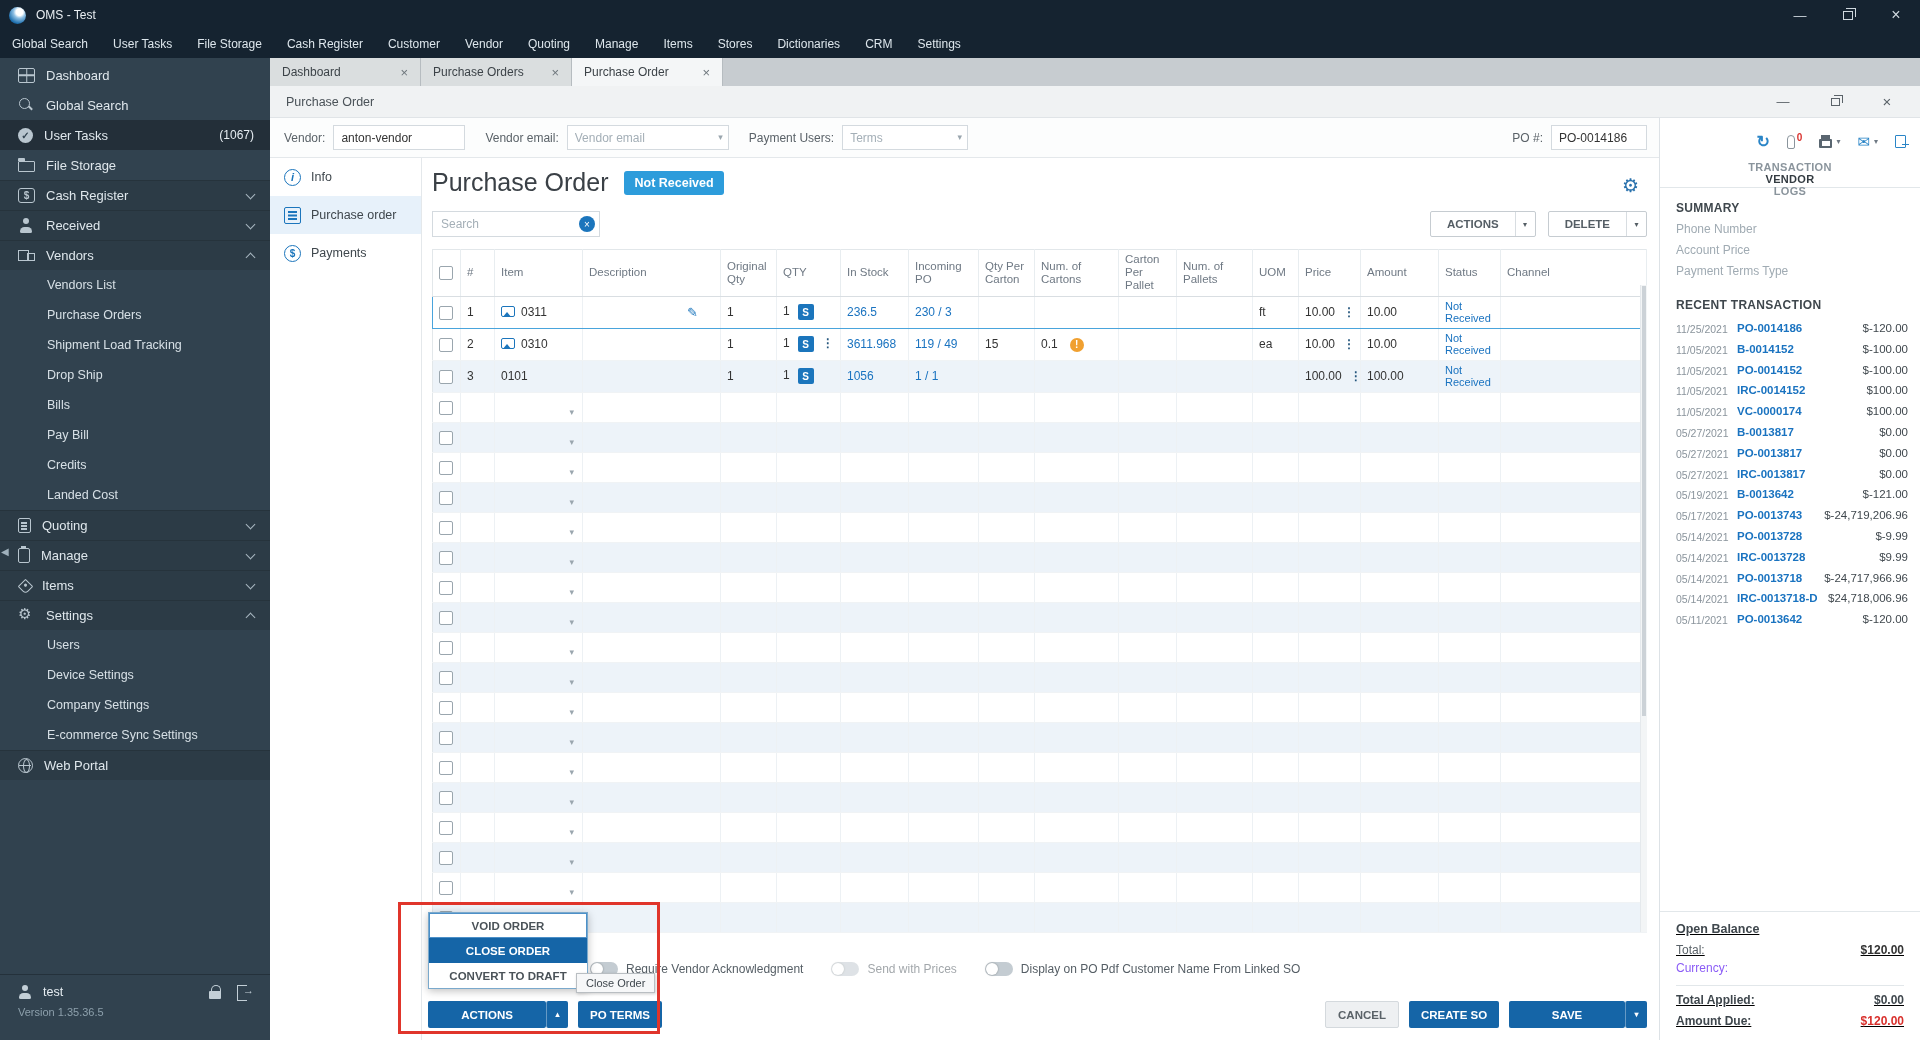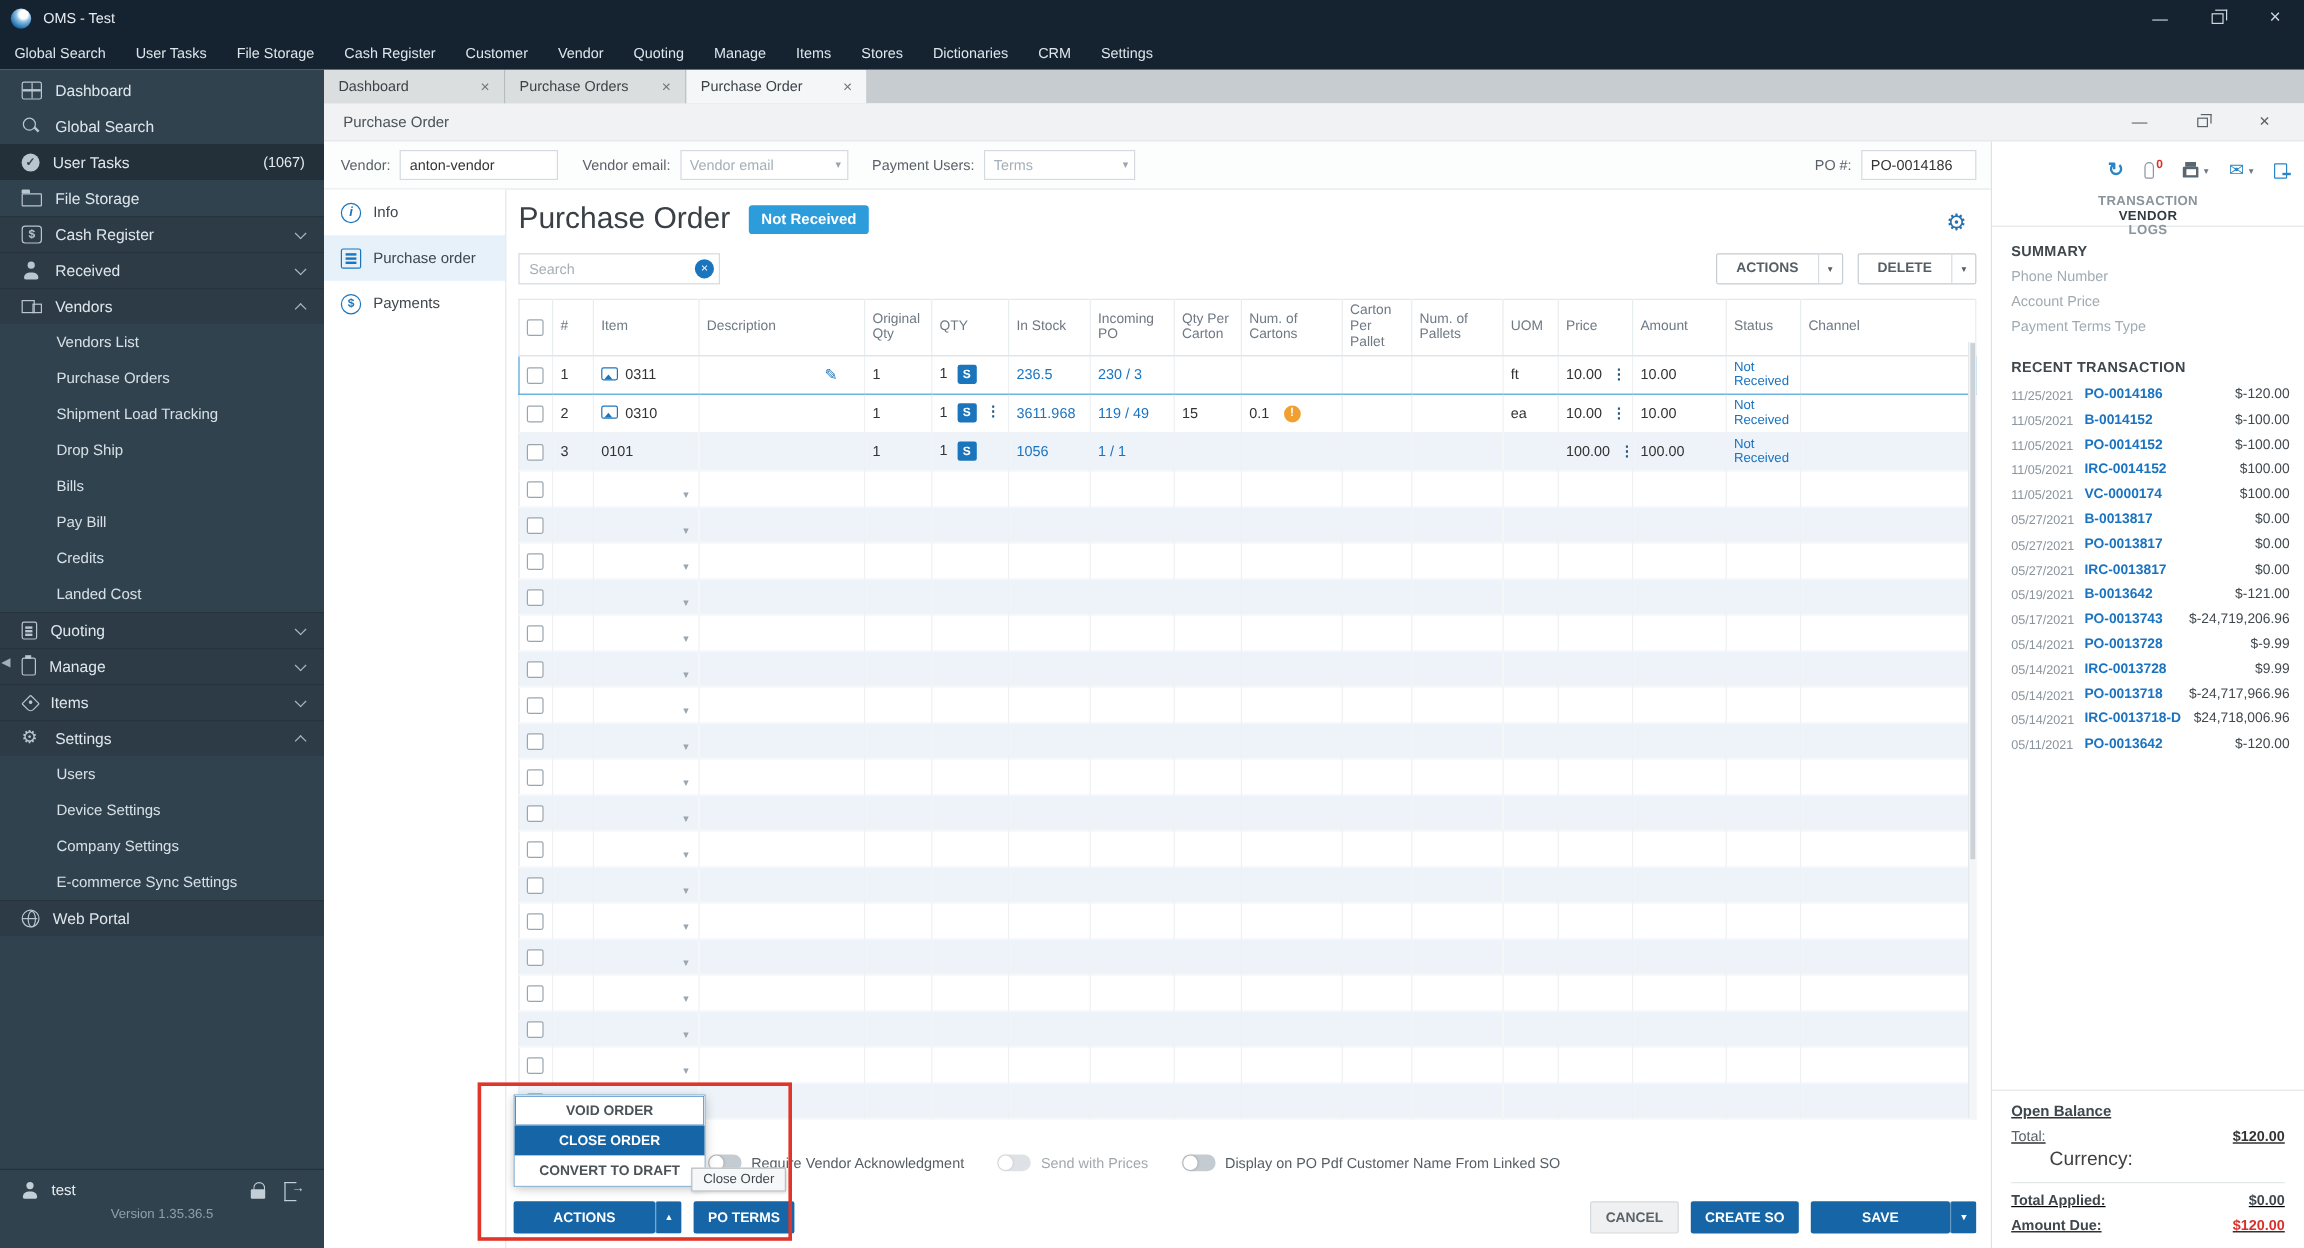--- a/index.html
+++ b/index.html
@@ -64,21 +64,21 @@
   .person { width:14px; height:14px; position:relative; }
   .person::before { content:""; position:absolute; top:0; left:4px; width:6px; height:6px; border-radius:50%; background:#c3cfd7; }
   .person::after { content:""; position:absolute; bottom:0; left:1px; width:12px; height:6px; border-radius:6px 6px 2px 2px; background:#c3cfd7; }
   .foot-icons { margin-left:auto; display:flex; gap:16px; align-items:center; }
   .lock { width:12px; height:14px; position:relative; }
   .lock::before { content:""; position:absolute; left:2px; top:0; width:8px; height:7px; border:1.6px solid #c3cfd7; border-bottom:none; border-radius:5px 5px 0 0; }
   .lock::after { content:""; position:absolute; left:0; bottom:0; width:12px; height:8px; background:#c3cfd7; border-radius:1px; }
   .logout { position:relative; width:15px; height:14px; }
   .logout::before { content:""; position:absolute; left:0; top:0; width:9px; height:14px; border:1.6px solid #c3cfd7; border-right:none; }
   .logout::after { content:"→"; position:absolute; right:-2px; top:-1px; font-size:11px; color:#c3cfd7; }
-  .version { font-size:11px; color:#8da0ac; margin-top:7px;text-align:center; }
+  .version { font-size:11px; color:#8da0ac; margin-top:7px; }
   .collapse-handle { position:absolute; left:1px; top:546px; color:#9fb0bb; font-size:10px; z-index:8; }
 
   
   .tabstrip { position:absolute; left:270px; top:58px; right:0; height:28px; background:#c7ccd0; display:flex; z-index:4; }
   .tab { height:28px; display:flex; align-items:center; justify-content:space-between; padding:0 12px; background:#dadedf; border-right:1px solid #b6bcc0; font-size:12px; color:#3c4348; width:151px; }
   .tab.active { background:#f4f6f7; }
   .tab-close { color:#6d767c; font-size:13px; margin-left:14px; }
 
   
   .inner-window { position:absolute; left:270px; top:86px; right:0; bottom:0; background:#fff; }
@@ -197,21 +197,21 @@
   .rp-trans { padding:10px 12px 0 16px; }
   .tr-row { display:flex; align-items:flex-start; margin-bottom:7px; }
   .tr-date { width:61px; font-size:10.5px; color:#8a949c; flex:none; padding-top:1px; }
   .tr-doc { font-size:11.5px; font-weight:bold; color:#1a73c0; flex:1; white-space:nowrap; }
   .tr-amt { font-size:11.5px; color:#3f474d; text-align:right; max-width:84px; word-break:break-all; line-height:1.2; }
   .rp-balance { position:absolute; left:0; right:0; bottom:0; border-top:1px solid #e2e7ea; padding:10px 16px 12px; background:#fff;text-decoration:underline; }
   .bal-heading { font-size:12.5px; font-weight:bold; color:#3f474d; }
   .bal-row { display:flex; justify-content:space-between; margin-top:7px; font-size:12px; color:#5a6268; }
   .bal-strong { font-weight:bold; color:#3f474d; }
   .bal-total-val { font-weight:bold; color:#333; }
-  .currency-link { color:#404040; font-size:16px; margin-top:4px; display:inline-block;margin-left:32px; }
+  .currency-link { color:#8b5cf6; font-size:12px; margin-top:4px; display:inline-block; }
   .bal-sep { border-top:1px solid #e2e7ea; margin-top:9px; }
   .due-val { color:#d9302c; font-weight:bold; }
 </style>
 </head>
 <body>
 
 <div class="titlebar">
   <span class="logo"></span>
   <span class="title-text">OMS - Test</span>
   <span class="win-controls">
@@ -374,21 +374,21 @@
       <span class="ic-btn" style="font-size:15px;">×</span>
     </span>
   </div>
 
   <div class="inner-main">
 
     <div class="form-row">
       <span class="f-label">Vendor:</span>
       <input class="f-input" style="width: 132px;" value="anton-vendor">
       <span class="f-label" style="margin-left:12px;">Vendor email:</span>
-      <span class="field"><input class="f-input" style="width: 140px;" placeholder="Vendor email"><span class="fcaret">▾</span></span>
+      <span class="field"><input class="f-input" style="width: 162px;" placeholder="Vendor email"><span class="fcaret">▾</span></span>
       <span class="f-label" style="margin-left:12px;">Payment Users:</span>
       <span class="field"><input class="f-input" style="width: 126px;" placeholder="Terms"><span class="fcaret">▾</span></span>
       <span class="f-spacer"></span>
       <span class="f-label">PO #:</span>
       <input class="f-input" style="width: 96px;" value="PO-0014186">
     </div>
 
     <div class="left-nav">
       <div class="nav-item">
           <span class="nico nico-info"></span>

